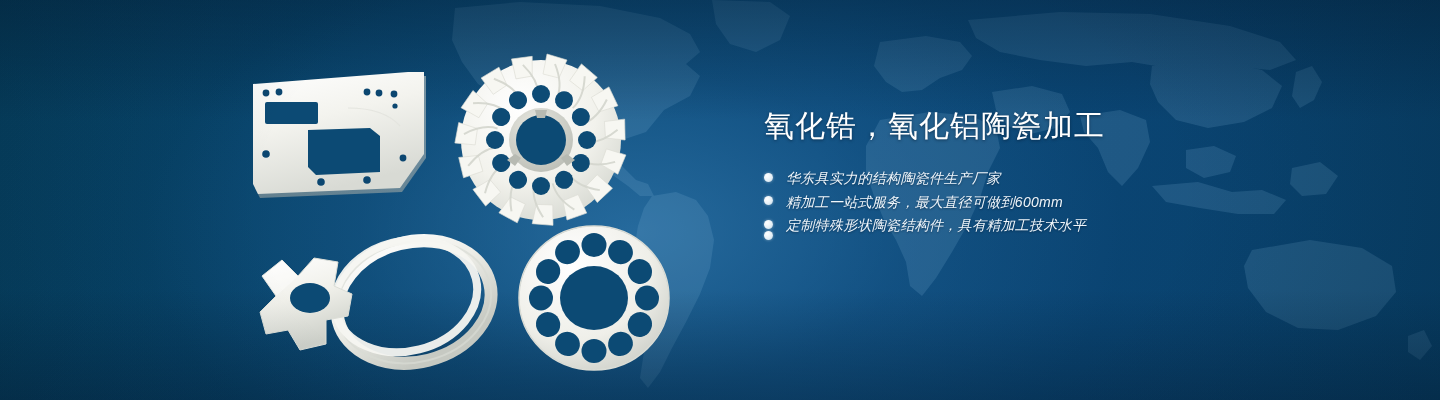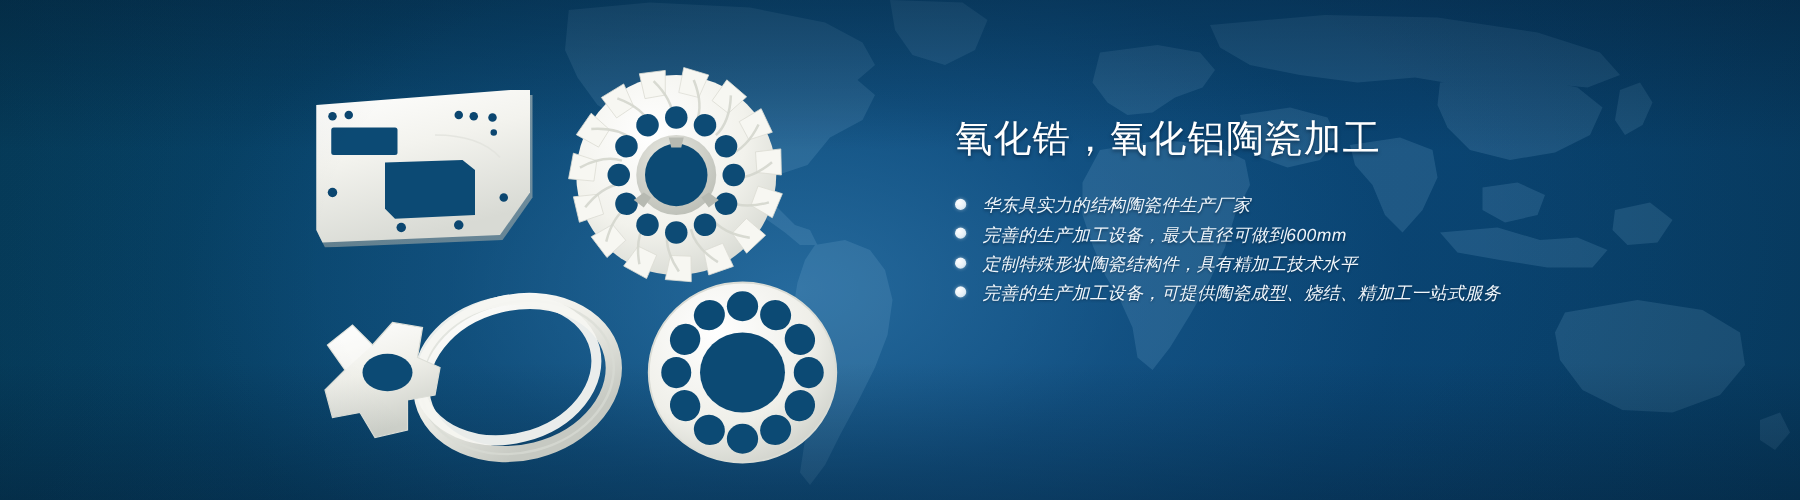--- a/index.html
+++ b/index.html
@@ -42,21 +42,21 @@
   .products{position:absolute;left:0;top:0;width:720px;height:400px;}
   .products svg{display:block;}
   .part{position:absolute;}
   #part-plate{left:248px;top:68px;}
   #part-impeller{left:446px;top:48px;}
   #part-cross{left:246px;top:222px;}
   #part-valveplate{left:512px;top:222px;}
 
   
   .textblock{
-    position:absolute;left:764px;top:90px;width:640px;
+    position:absolute;left:764px;top:104px;width:640px;
   }
   .headline{
     margin:0;
     color:#ffffff;
     font-size:30px;
     font-weight:400;
     letter-spacing:1px;
     line-height:44px;
     text-shadow:0 1px 3px rgba(0,20,40,0.55);
     white-space:nowrap;
@@ -416,26 +416,25 @@
 
   <div class="textblock">
     <h1 class="headline">氧化锆，氧化铝陶瓷加工</h1>
     <ul class="bullets">
       <li>
         <span class="dot"></span>
         <span class="txt">华东具实力的结构陶瓷件生产厂家</span>
       </li>
       <li>
         <span class="dot"></span>
-        <span class="txt">完善的生产加工设备，最大直径可做到600mm</span>
+        <span class="txt">精加工一站式服务，最大直径可做到600mm</span>
       </li>
       <li>
         <span class="dot"></span>
         <span class="txt">定制特殊形状陶瓷结构件，具有精加工技术水平</span>
       </li>
       <li>
         <span class="dot"></span>
-        <span class="txt">完善的生产加工设备，可提供陶瓷成型、烧结、精加工一站式服务</span>
       </li>
     </ul>
   </div>
 
 </div>
 
 </body></html>

